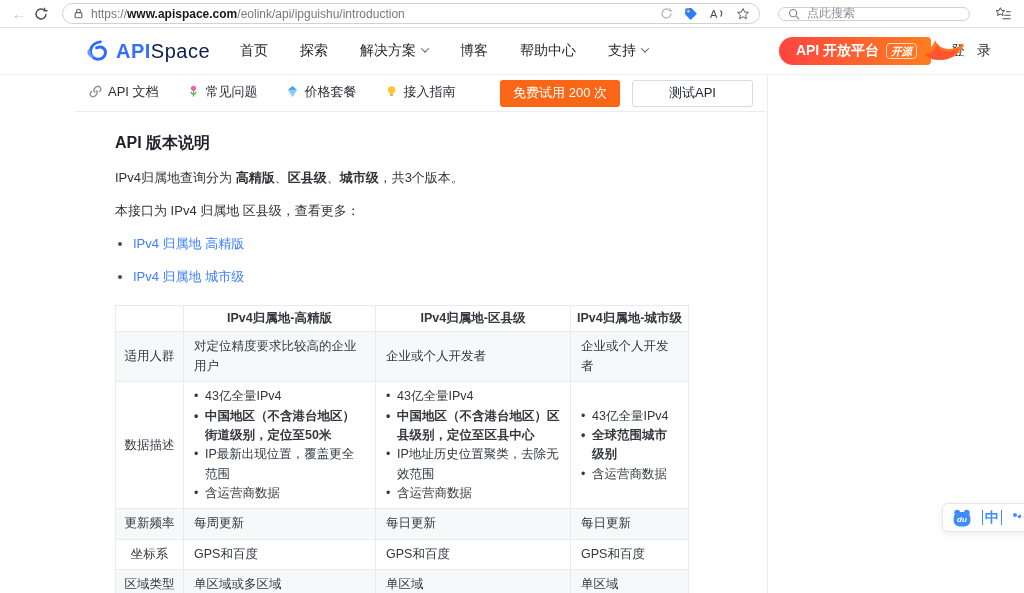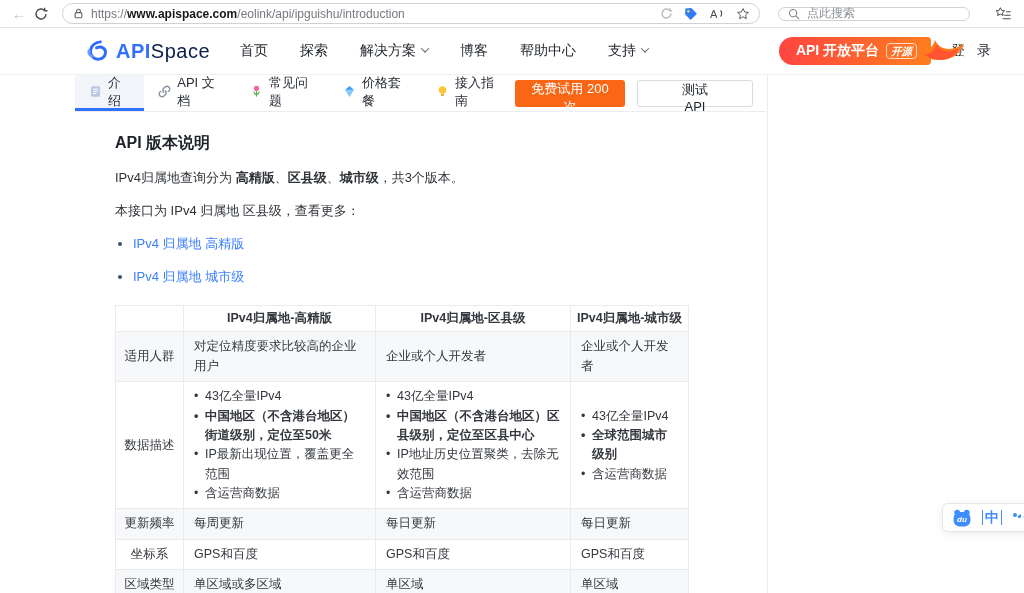--- a/index.html
+++ b/index.html
@@ -180,31 +180,20 @@
       </svg>
     </div>
     <span class="login-link">登 录</span>
   </div>
 </div>
 
 <div class="main-panel">
 
   <div class="tab-bar">
     <div style="display:flex;height:100%;" id="tab-list">
-        <div class="tab active">
-          <span>
-            <svg width="13" height="13" viewBox="0 0 14 14">
-              <rect x="2.2" y="1.3" width="9.6" height="11.4" rx="1.4" fill="#b7c9e2"></rect>
-              <rect x="4.2" y="3.8" width="5.6" height="1.1" fill="#fff"></rect>
-              <rect x="4.2" y="6.2" width="5.6" height="1.1" fill="#fff"></rect>
-              <rect x="4.2" y="8.6" width="3.6" height="1.1" fill="#fff"></rect>
-            </svg>
-          </span>
-          <span>介绍</span>
-        </div>
         <div class="tab">
           <span>
             <svg width="13" height="13" viewBox="0 0 14 14">
               <g fill="none" stroke="#8a94a6" stroke-width="1.5" stroke-linecap="round">
                 <path d="M6.2 7.8a3 3 0 0 1 0-4.2l1.6-1.6a3 3 0 0 1 4.2 4.2l-.9.9"></path>
                 <path d="M7.8 6.2a3 3 0 0 1 0 4.2l-1.6 1.6a3 3 0 0 1-4.2-4.2l.9-.9"></path>
               </g>
             </svg>
           </span>
           <span>API 文档</span>

